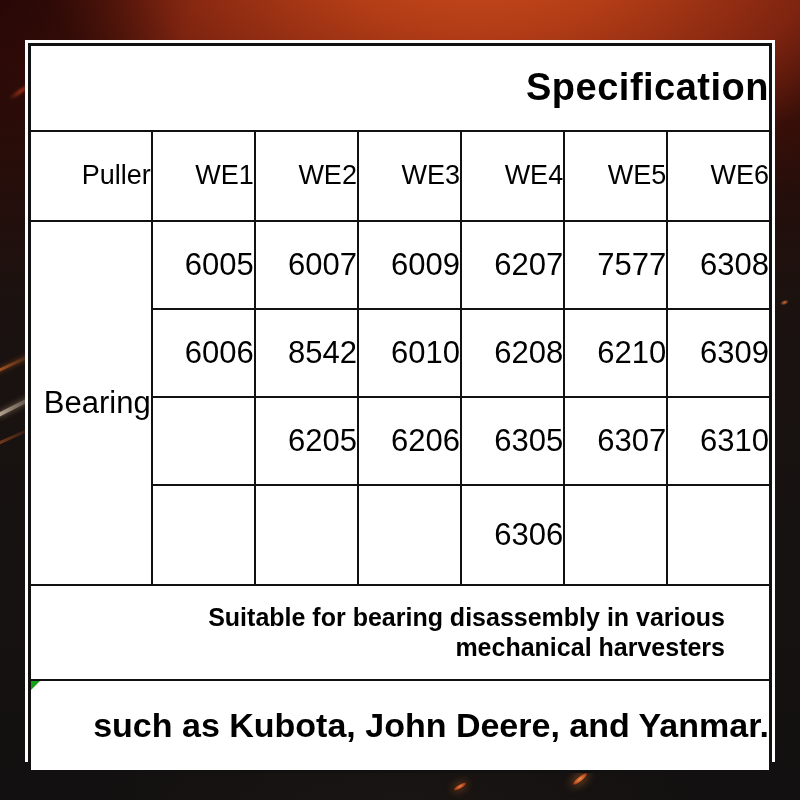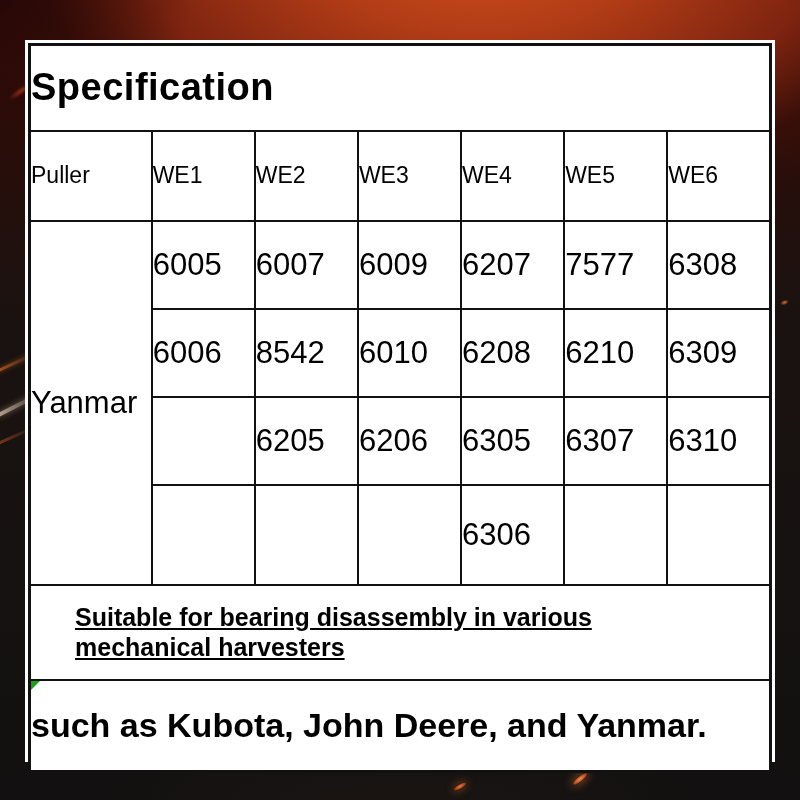--- a/index.html
+++ b/index.html
@@ -36,33 +36,33 @@
   
   .panel{
     position:absolute;left:25px;top:40px;width:750px;height:722px;
     background:#ffffff;box-sizing:border-box;padding:3px;
   }
   table.spec{
     width:100%;height:100%;border-collapse:collapse;table-layout:fixed;
     border:3px solid #111111;background:#ffffff;
   }
   table.spec td{
-    border:2px solid #111111;text-align:left;vertical-align:middle;
+    border:2px solid #111111;text-align:right;vertical-align:middle;
     color:#000000;padding:0;overflow:hidden;
   }
   tr.row-title td{font-size:38px;font-weight:bold;letter-spacing:0.5px;}
   tr.row-title{height:86px;}
   tr.row-header{height:90px;}
-  tr.row-header td{font-size:23px;}
+  tr.row-header td{font-size:27px;}
   tr.row-data{height:88px;}
   tr.row-data td{font-size:31px;margin-left:12px;}
   tr.row-data4{height:100px;}
   td.bearing{font-size:31px;}
   tr.row-note1{height:95px;}
-  tr.row-note1 td{font-size:25px;font-weight:bold;line-height:1.2;text-decoration:underline;}
+  tr.row-note1 td{font-size:25px;font-weight:bold;line-height:1.2;}
   tr.row-note1 .wrap{max-width:650px;margin:0 auto;}
   tr.row-note2{height:92px;}
   tr.row-note2 td{font-size:34px;font-weight:bold;position:relative;}
   .green-marker{
     position:absolute;left:0;top:0;width:0;height:0;
     border-top:9px solid #18a018;border-right:9px solid transparent;
   }
 </style>
 </head>
 <body>
@@ -95,21 +95,21 @@
     <tr class="row-header">
       <td>Puller</td>
       <td>WE1</td>
       <td>WE2</td>
       <td>WE3</td>
       <td>WE4</td>
       <td>WE5</td>
       <td>WE6</td>
     </tr>
     <tr class="row-data">
-      <td rowspan="4" class="bearing">Yanmar</td>
+      <td rowspan="4" class="bearing">Bearing</td>
       <td>6005</td>
       <td>6007</td>
       <td>6009</td>
       <td>6207</td>
       <td>7577</td>
       <td>6308</td>
     </tr>
     <tr class="row-data">
       <td>6006</td>
       <td>8542</td>

